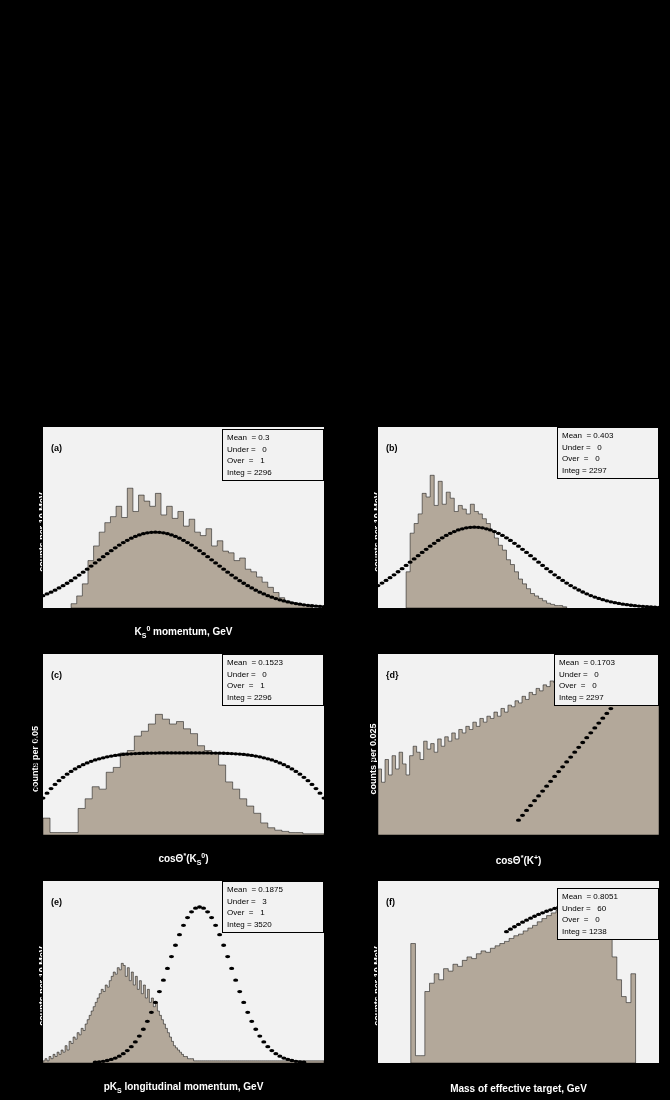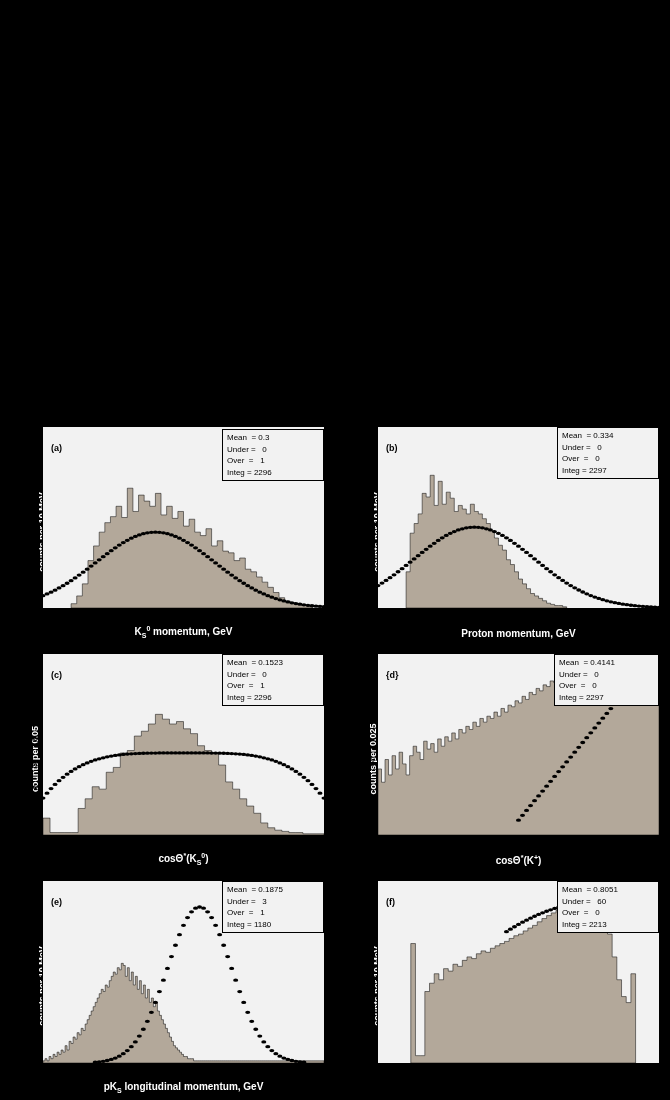--- a/index.html
+++ b/index.html
@@ -223,27 +223,26 @@
             <circle cx="89.99999999999999" cy="98.47921368852123" r="0.9" fill="#000000"></circle>
             <circle cx="91.42857142857143" cy="98.72407429829008" r="0.9" fill="#000000"></circle>
             <circle cx="92.85714285714288" cy="98.93425726938769" r="0.9" fill="#000000"></circle>
             <circle cx="94.28571428571428" cy="99.11376443475146" r="0.9" fill="#000000"></circle>
             <circle cx="95.71428571428571" cy="99.26630464015645" r="0.9" fill="#000000"></circle>
             <circle cx="97.14285714285714" cy="99.39528300722952" r="0.9" fill="#000000"></circle>
             <circle cx="98.57142857142857" cy="99.50379815462517" r="0.9" fill="#000000"></circle>
             <circle cx="100" cy="99.59464607756756" r="0.9" fill="#000000"></circle>
           </svg>
         <div class="statbox" style="right:0;top:0;width:92px;">
-          <div><span>Mean  = </span><span>0.334</span></div>
+          <div><span>Mean  = </span><span>0.403</span></div>
           <div><span>Under =   </span><span>0</span></div>
           <div><span>Over  =   </span><span>0</span></div>
           <div><span>Integ = </span><span>2297</span></div>
         </div>
       </div>
-      <div class="xlabel">Proton momentum, GeV</div>
     </div>
 
     <div class="panel">
       <div class="ylabel">counts per 0.05</div>
       <div class="plotbox">
         <div class="tag" style="left:8px;top:16px;">(c)</div>
         <div class="ytick" style="top:86.7%;">20</div>
         <div class="ytick" style="top:73.3%;">40</div>
         <div class="ytick" style="top:60.0%;">60</div>
         <div class="ytick" style="top:46.7%;">80</div>
@@ -383,21 +382,21 @@
             <circle cx="90" cy="16.723937805519512" r="0.9" fill="#000000"></circle>
             <circle cx="91.42857142857143" cy="14.043065304404905" r="0.9" fill="#000000"></circle>
             <circle cx="92.85714285714286" cy="11.36219280329027" r="0.9" fill="#000000"></circle>
             <circle cx="94.28571428571428" cy="8.68132030217565" r="0.9" fill="#000000"></circle>
             <circle cx="95.71428571428572" cy="6.0004478010610285" r="0.9" fill="#000000"></circle>
             <circle cx="97.14285714285714" cy="3.3195752999464077" r="0.9" fill="#000000"></circle>
             <circle cx="98.57142857142858" cy="0.6387027988317868" r="0.9" fill="#000000"></circle>
             <circle cx="100" cy="-2.042169702282834" r="0.9" fill="#000000"></circle>
           </svg>
         <div class="statbox" style="right:0;top:0;width:95px;">
-          <div><span>Mean  = </span><span>0.4141</span></div>
+          <div><span>Mean  = </span><span>0.1703</span></div>
           <div><span>Under =   </span><span>0</span></div>
           <div><span>Over  =   </span><span>0</span></div>
           <div><span>Integ = </span><span>2297</span></div>
         </div>
       </div>
       <div class="xlabel">cosΘ<sup>*</sup>(K<sup>+</sup>)</div>
     </div>
 
     <div class="panel">
       <div class="ylabel">counts per 10 MeV</div>
@@ -472,21 +471,21 @@
             <circle cx="87.14285714285714" cy="98.04621306711894" r="0.9" fill="#000000"></circle>
             <circle cx="88.57142857142858" cy="98.62533920496995" r="0.9" fill="#000000"></circle>
             <circle cx="89.99999999999999" cy="99.04780029672209" r="0.9" fill="#000000"></circle>
             <circle cx="91.42857142857143" cy="99.35065621906344" r="0.9" fill="#000000"></circle>
             <circle cx="92.85714285714288" cy="99.56405120877034" r="0.9" fill="#000000"></circle>
           </svg>
         <div class="statbox" style="right:0;top:0;width:92px;">
           <div><span>Mean  = </span><span>0.1875</span></div>
           <div><span>Under =   </span><span>3</span></div>
           <div><span>Over  =   </span><span>1</span></div>
-          <div><span>Integ = </span><span>1180</span></div>
+          <div><span>Integ = </span><span>3520</span></div>
         </div>
       </div>
       <div class="xlabel">pK<sub>S</sub> longitudinal momentum, GeV</div>
     </div>
 
     <div class="panel">
       <div class="ylabel">counts per 10 MeV</div>
       <div class="plotbox">
         <div class="tag" style="left:8px;top:16px;">(f)</div>
         <div class="ytick" style="top:92%;">1</div>
@@ -535,23 +534,24 @@
             <circle cx="88.57142857142858" cy="11.892006857017194" r="0.9" fill="#000000"></circle>
             <circle cx="89.99999999999999" cy="12.276406748851173" r="0.9" fill="#000000"></circle>
             <circle cx="91.42857142857143" cy="12.719945085582694" r="0.9" fill="#000000"></circle>
             <circle cx="92.85714285714289" cy="13.222621867211771" r="0.9" fill="#000000"></circle>
             <circle cx="94.28571428571429" cy="13.784437093738362" r="0.9" fill="#000000"></circle>
             <circle cx="95.7142857142857" cy="14.40539076516248" r="0.9" fill="#000000"></circle>
             <circle cx="97.14285714285714" cy="15.085482881484154" r="0.9" fill="#000000"></circle>
             <circle cx="98.57142857142858" cy="15.82471344270337" r="0.9" fill="#000000"></circle>
             <circle cx="100" cy="16.6230824488201" r="0.9" fill="#000000"></circle>
           </svg>
-        <div class="statbox" style="right:0;top:0;width:92px;">
+        <div class="statbox" style="right:0;top:7px;width:92px;">
           <div><span>Mean  = </span><span>0.8051</span></div>
           <div><span>Under =   </span><span>60</span></div>
           <div><span>Over  =   </span><span>0</span></div>
-          <div><span>Integ = </span><span>2213</span></div>
+          <div><span>Integ = </span><span>1238</span></div>
         </div>
       </div>
+      <div class="xlabel">Mass of effective target, GeV</div>
     </div>
 
   </div>
 </div>
 
 </body></html>

